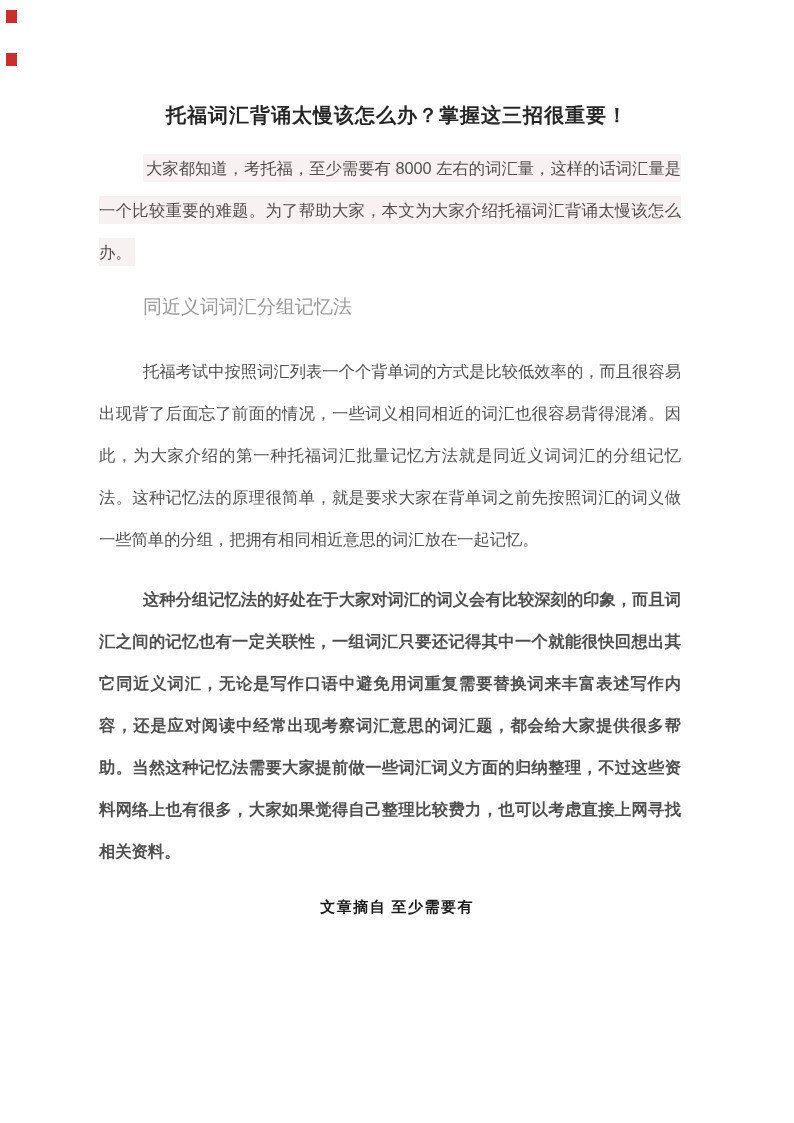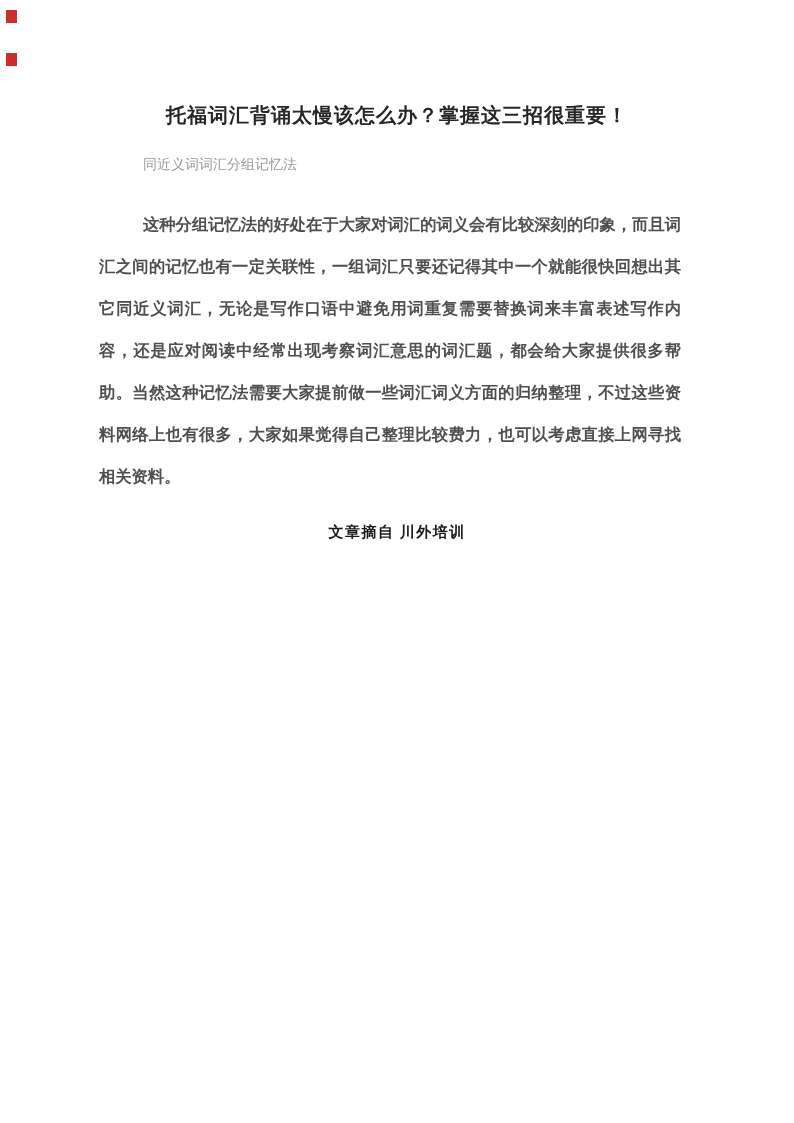--- a/index.html
+++ b/index.html
@@ -61,21 +61,21 @@
   .para.p3{margin-top:22px;}
   .para.p4{margin-top:18px;font-weight:bold;}
   mark.hl{
     background:var(--highlight);
     color:inherit;
     padding:5px 3px;
   }
   h2.subheading{
     margin:13px 0 0 0;
     text-indent:44px;
-    font-size:14px;
+    font-size:19px;
     line-height:42px;
     font-weight:normal;
     color:var(--subheading-text);
   }
   .para strong{
     color:var(--bold-text);
     font-weight:bold;
   }
   .footer-note{
     margin-top:25px;
@@ -93,24 +93,26 @@
 
 <div class="page">
 
   <div class="red-mark rm1"></div>
   <div class="red-mark rm2"></div>
 
   <h1 class="doc-title">托福词汇背诵太慢该怎么办？掌握这三招很重要！</h1>
 
   <div class="content">
 
+    <p class="para p1"><mark class="hl">大家都知道，考托福，至少需要有 8000 左右的词汇量，这样的话词汇量是一个比较重要的难题。为了帮助大家，本文为大家介绍托福词汇背诵太慢该怎么办。</mark></p>
 
 
     <h2 class="subheading">同近义词词汇分组记忆法</h2>
 
+    <p class="para p3">托福考试中按照词汇列表一个个背单词的方式是比较低效率的，而且很容易出现背了后面忘了前面的情况，一些词义相同相近的词汇也很容易背得混淆。因此，为大家介绍的第一种托福词汇批量记忆方法就是同近义词词汇的分组记忆法。这种记忆法的原理很简单，就是要求大家在背单词之前先按照词汇的词义做一些简单的分组，把拥有相同相近意思的词汇放在一起记忆。</p>
 
     <p class="para p4">这种分组记忆法的好处在于大家对词汇的词义会有比较深刻的印象，而且词汇之间的记忆也有一定关联性，一组词汇只要还记得其中一个就能很快回想出其它同近义词汇，无论是写作口语中避免用词重复需要替换词来丰富表述写作内容，还是应对阅读中经常出现考察词汇意思的词汇题，都会给大家提供很多帮助。当然这种记忆法需要大家提前做一些词汇词义方面的归纳整理，不过这些资料网络上也有很多，大家如果觉得自己整理比较费力，也可以考虑直接上网寻找相关资料。</p>
 
   </div>
 
-  <div class="footer-note">文章摘自 川外培训</div>
+  <div class="footer-note">文章摘自 至少需要有</div>
 
 </div>
 
 </body></html>

